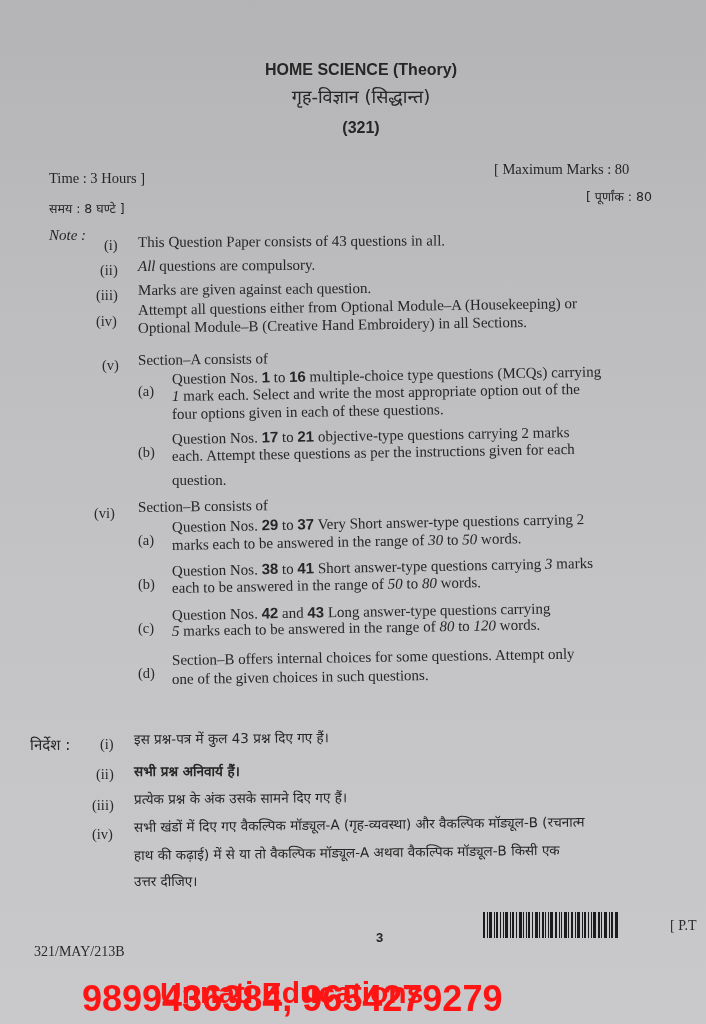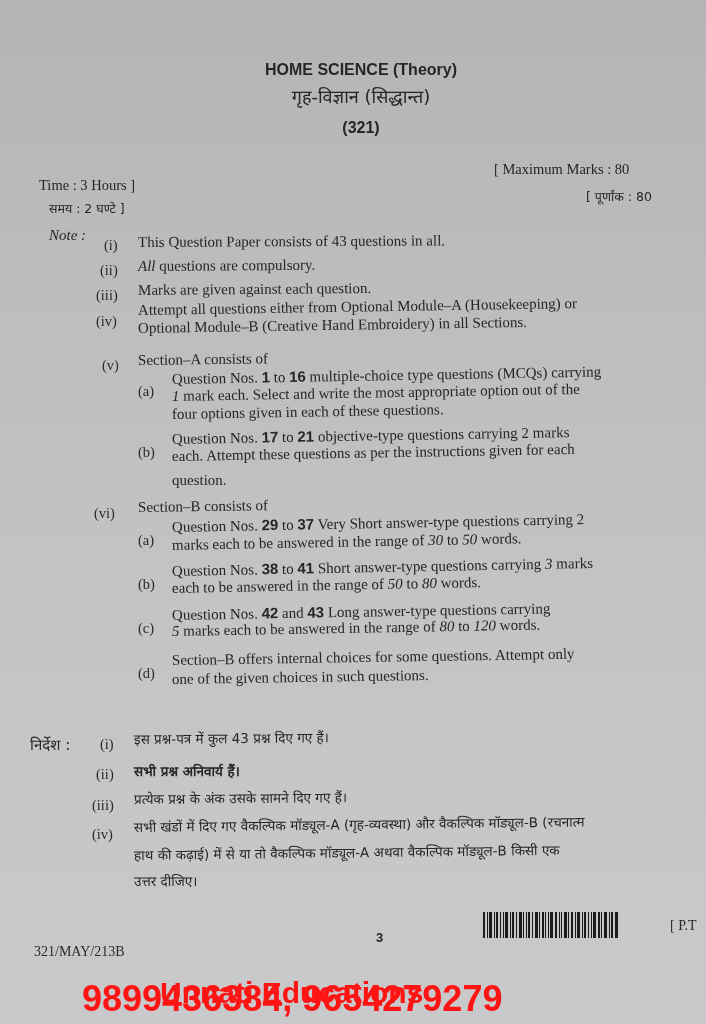--- a/index.html
+++ b/index.html
@@ -26,22 +26,22 @@
   .barcode { display: flex; align-items: stretch; height: 26px; }
   .barcode span { display: block; background: #1c1c1c; margin-right: 1.6px; }
 </style>
 </head>
 <body>
 
 <div class="abs title t1">HOME SCIENCE (Theory)</div>
 <div class="abs title t2">गृह-विज्ञान (सिद्धान्त)</div>
 <div class="abs title t3">(321)</div>
 
-<div class="abs meta" style="left:39px; top:170px;margin-top:7px;">Time : 3 Hours ]</div>
-<div class="abs meta hi" style="left:49px; top:200px;">समय : 2 घण्टे ]</div>
+<div class="abs meta" style="left:49px; top:170px;">Time : 3 Hours ]</div>
+<div class="abs meta hi" style="left:49px; top:200px;">समय : 8 घण्टे ]</div>
 <div class="abs meta" style="left:494px; top:161px;">[ Maximum Marks : 80</div>
 <div class="abs meta hi" style="left:586px; top:188px;">[ पूर्णांक : 80</div>
 
 <div class="abs line" style="left:49px; top:227px;"><i>Note :</i></div>
 
 <div class="abs num" style="left:104px; top:237px;">(i)</div>
 <div class="abs line" style="left:138px; top:234px; transform: rotate(-0.3deg);">This Question Paper consists of 43 questions in all.</div>
 
 <div class="abs num" style="left:100px; top:262px;">(ii)</div>
 <div class="abs line" style="left:138px; top:258px; transform: rotate(-0.4deg);"><i>All</i><span> questions are compulsory.</span></div>

